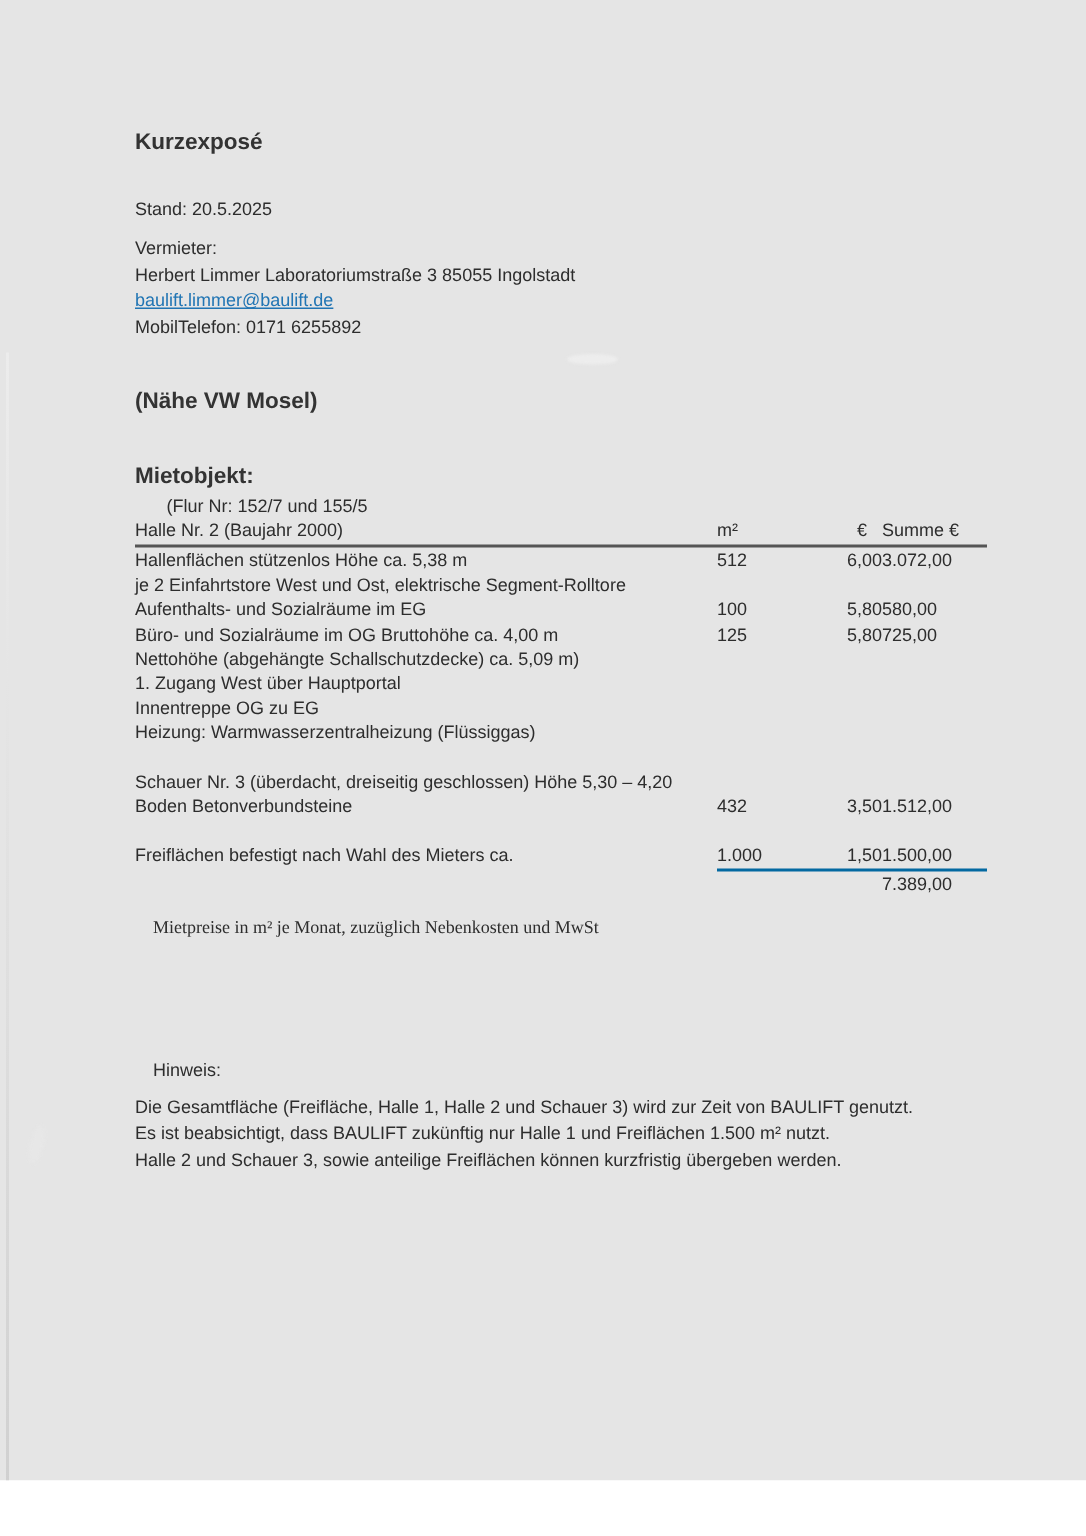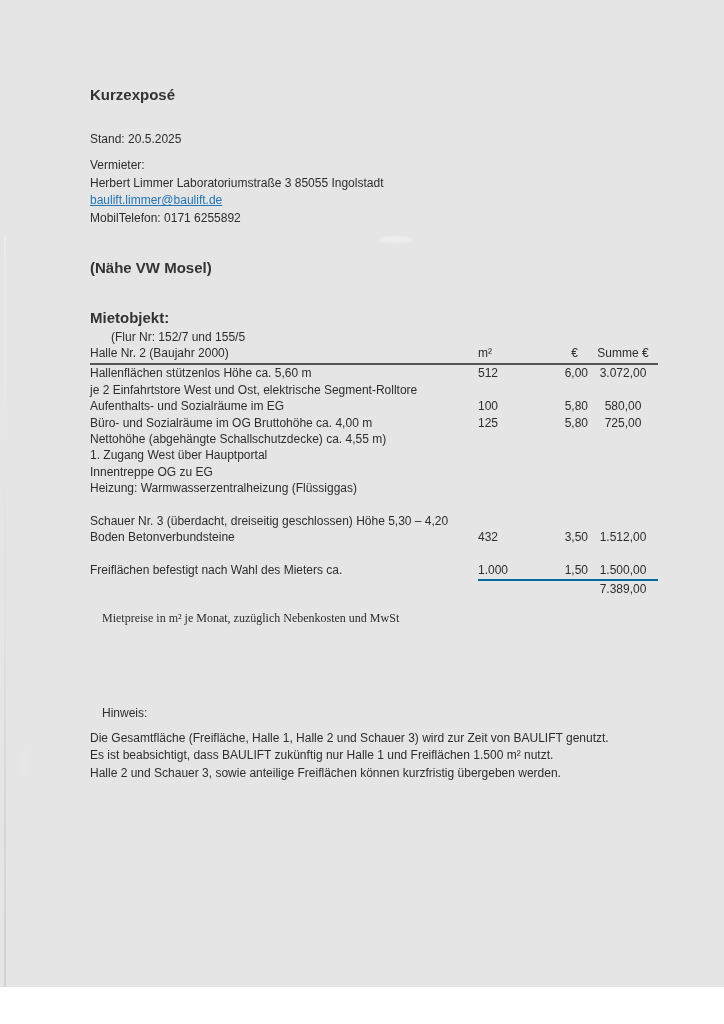--- a/index.html
+++ b/index.html
@@ -41,21 +41,21 @@
     font-weight: normal;
     text-align: left;
     overflow: visible;
   }
   .col-desc { width: 388px; }
   .col-area { width: 62px; }
   .col-rate { width: 48px; }
   .col-sum  { width: 70px; }
   .rent-table .num-area { text-align: left; }
   .rent-table .num-rate { text-align: right; }
-  .rent-table .num-sum  { text-align: center; }
+  .rent-table .num-sum  { text-align: left; }
   .rent-table tr.hdr th { border-bottom: 2px solid #555555; padding-bottom: 2px; }
   .rent-table tr.hdr th.num-rate { padding-right: 10px; }
   .rent-table tr.spacer { height: 16.4px; }
   .rent-table td.uline { border-bottom: 2px solid #0369a1; }
 
   .mietpreise-block { left: 102px; top: 610px; font-family: Liberation Serif, serif; }
   .hinweis-label-block { left: 90px; top: 705px; margin-left: 12px; }
   .hinweis-text-block { left: 90px; top: 730px; line-height: 17.4px; }
 
   
@@ -111,21 +111,21 @@
         <col class="col-sum">
     </colgroup>
     <tbody>
         <tr class="hdr">
       <th>Halle Nr. 2 (Baujahr 2000)</th>
       <th class="num-area">m²</th>
       <th class="num-rate">€</th>
       <th class="num-sum">Summe €</th>
     </tr>
     <tr>
-      <td>Hallenflächen stützenlos Höhe ca. 5,60 m</td>
+      <td>Hallenflächen stützenlos Höhe ca. 5,38 m</td>
       <td class="num-area">512</td>
       <td class="num-rate">6,00</td>
       <td class="num-sum">3.072,00</td>
     </tr>
     <tr>
       <td>je 2 Einfahrtstore West und Ost, elektrische Segment-Rolltore</td>
       <td></td>
           <td></td>
           <td></td>
     </tr>
@@ -135,21 +135,21 @@
       <td class="num-rate">5,80</td>
       <td class="num-sum">580,00</td>
     </tr>
     <tr>
       <td>Büro- und Sozialräume im OG Bruttohöhe ca. 4,00 m</td>
       <td class="num-area">125</td>
       <td class="num-rate">5,80</td>
       <td class="num-sum">725,00</td>
     </tr>
     <tr>
-      <td>Nettohöhe (abgehängte Schallschutzdecke) ca. 4,55 m)</td>
+      <td>Nettohöhe (abgehängte Schallschutzdecke) ca. 5,09 m)</td>
       <td></td>
           <td></td>
           <td></td>
     </tr>
     <tr>
       <td>1. Zugang West über Hauptportal</td>
       <td></td>
           <td></td>
           <td></td>
     </tr>

